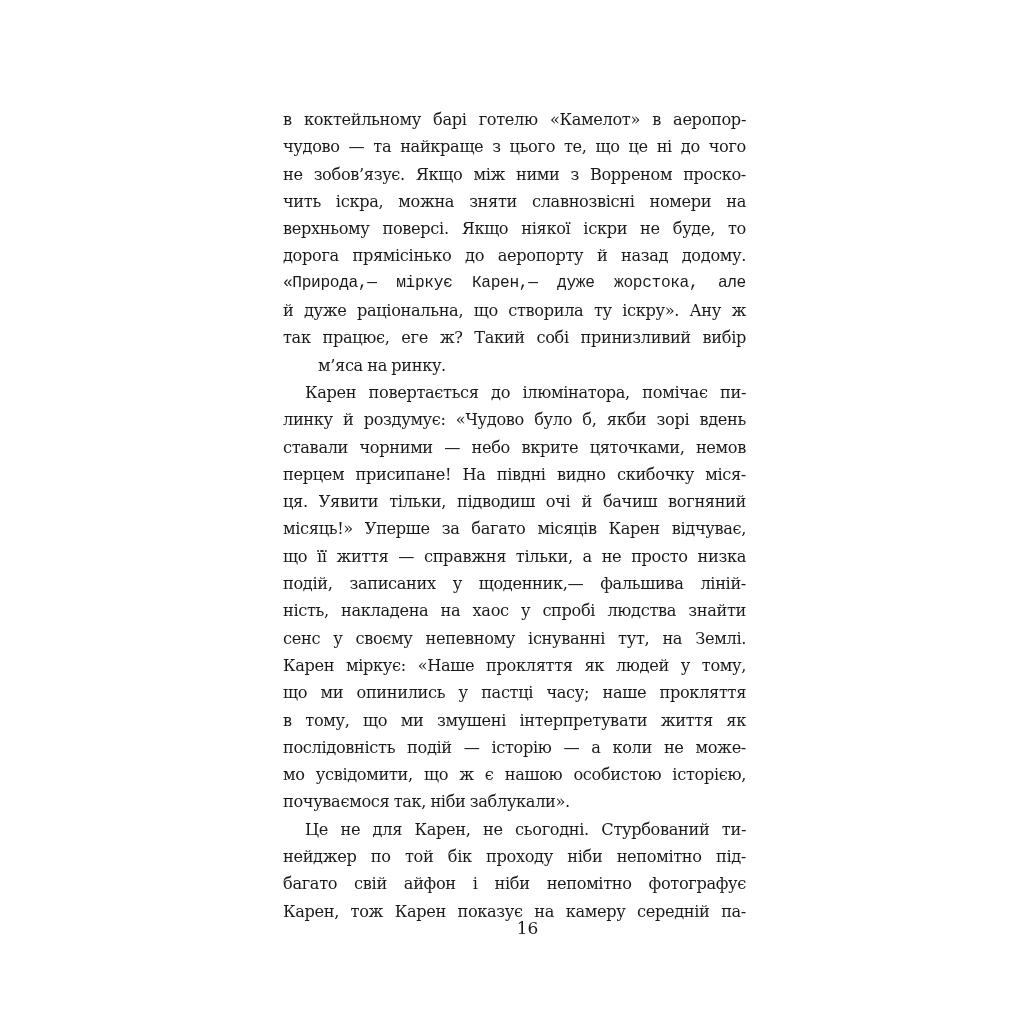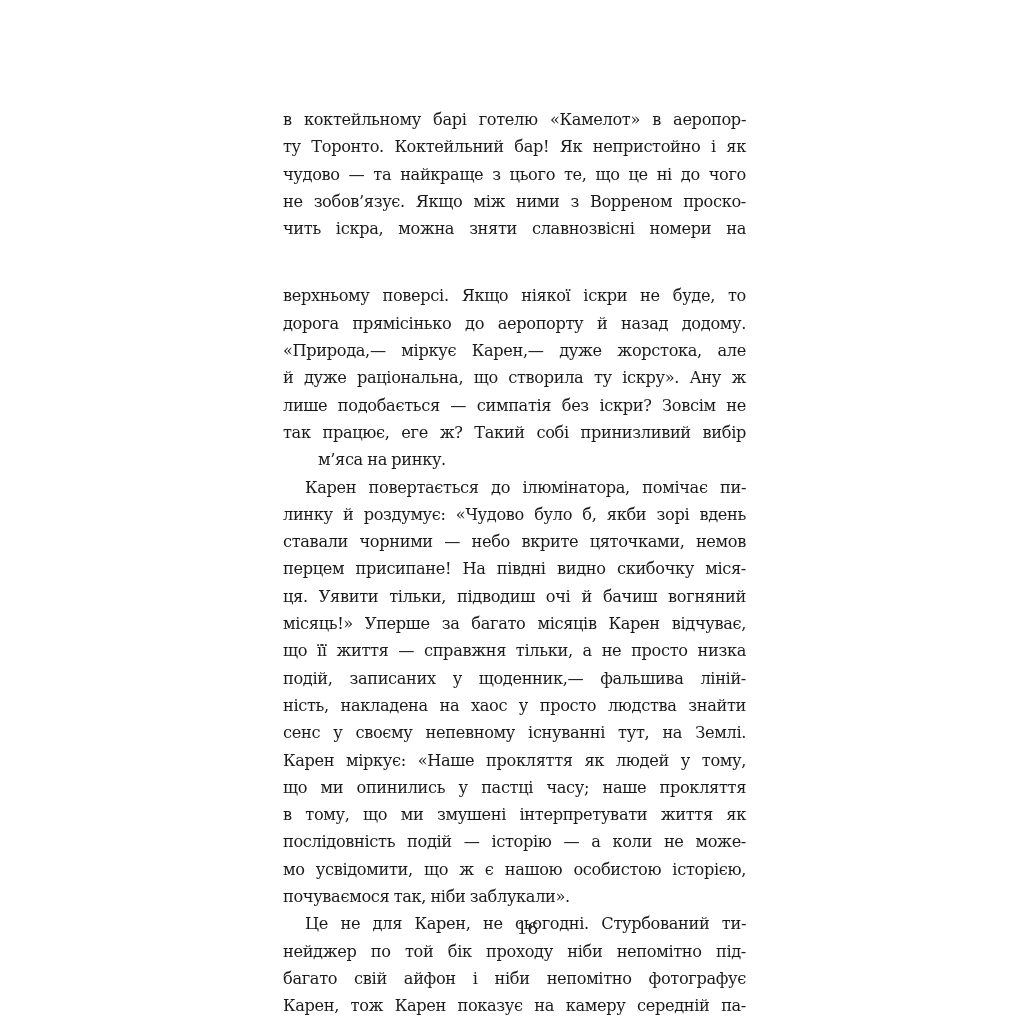--- a/index.html
+++ b/index.html
@@ -56,43 +56,41 @@
   }
 </style>
 </head>
 <body>
 
 <div class="page">
   <div class="text-block">
 
     <div>
       <span class="line" style="white-space: nowrap;">в коктейльному барі готелю «Камелот» в аеропор-</span>
-      <span class="line" style="white-space: nowrap;">ту Торонто. Коктейльний бар! Як непристойно і як</span>
       <span class="line" style="white-space: nowrap;">чудово — та найкраще з цього те, що це ні до чого</span>
       <span class="line" style="white-space: nowrap;">не зобов’язує. Якщо між ними з Ворреном проско-</span>
       <span class="line" style="white-space: nowrap;">чить іскра, можна зняти славнозвісні номери на</span>
-      <span class="line" style="white-space: nowrap; margin-top: 40px;">верхньому поверсі. Якщо ніякої іскри не буде, то</span>
+      <span class="line" style="white-space: nowrap;">верхньому поверсі. Якщо ніякої іскри не буде, то</span>
       <span class="line" style="white-space: nowrap;">дорога прямісінько до аеропорту й назад додому.</span>
-      <span class="line" style="white-space: nowrap;">«Природа,— міркує Карен,— дуже жорстока, але</span>
+      <span class="line" style="white-space: nowrap; font-family: Liberation Mono, monospace;">«Природа,— міркує Карен,— дуже жорстока, але</span>
       <span class="line" style="white-space: nowrap;">й дуже раціональна, що створила ту іскру». Ану ж</span>
-      <span class="line" style="white-space: nowrap;">лише подобається — симпатія без іскри? Зовсім не</span>
       <span class="line" style="white-space: nowrap;">так працює, еге ж? Такий собі принизливий вибір</span>
       <span class="line last" style="white-space: nowrap; margin-left: 35px;">м’яса на ринку.</span>
     </div>
 
     <div>
       <span class="line indent" style="white-space: nowrap;">Карен повертається до ілюмінатора, помічає пи-</span>
       <span class="line" style="white-space: nowrap;">линку й роздумує: «Чудово було б, якби зорі вдень</span>
       <span class="line" style="white-space: nowrap;">ставали чорними — небо вкрите цяточками, немов</span>
       <span class="line" style="white-space: nowrap;">перцем присипане! На півдні видно скибочку міся-</span>
       <span class="line" style="white-space: nowrap;">ця. Уявити тільки, підводиш очі й бачиш вогняний</span>
       <span class="line" style="white-space: nowrap;">місяць!» Уперше за багато місяців Карен відчуває,</span>
       <span class="line" style="white-space: nowrap;">що її життя — справжня тільки, а не просто низка</span>
       <span class="line" style="white-space: nowrap;">подій, записаних у щоденник,— фальшива ліній-</span>
-      <span class="line" style="white-space: nowrap;">ність, накладена на хаос у просто людства знайти</span>
+      <span class="line" style="white-space: nowrap;">ність, накладена на хаос у спробі людства знайти</span>
       <span class="line" style="white-space: nowrap;">сенс у своєму непевному існуванні тут, на Землі.</span>
       <span class="line" style="white-space: nowrap;">Карен міркує: «Наше прокляття як людей у тому,</span>
       <span class="line" style="white-space: nowrap;">що ми опинились у пастці часу; наше прокляття</span>
       <span class="line" style="white-space: nowrap;">в тому, що ми змушені інтерпретувати життя як</span>
       <span class="line" style="white-space: nowrap;">послідовність подій — історію — а коли не може-</span>
       <span class="line" style="white-space: nowrap;">мо усвідомити, що ж є нашою особистою історією,</span>
       <span class="line last" style="white-space: nowrap;">почуваємося так, ніби заблукали».</span>
     </div>
 
     <div>

